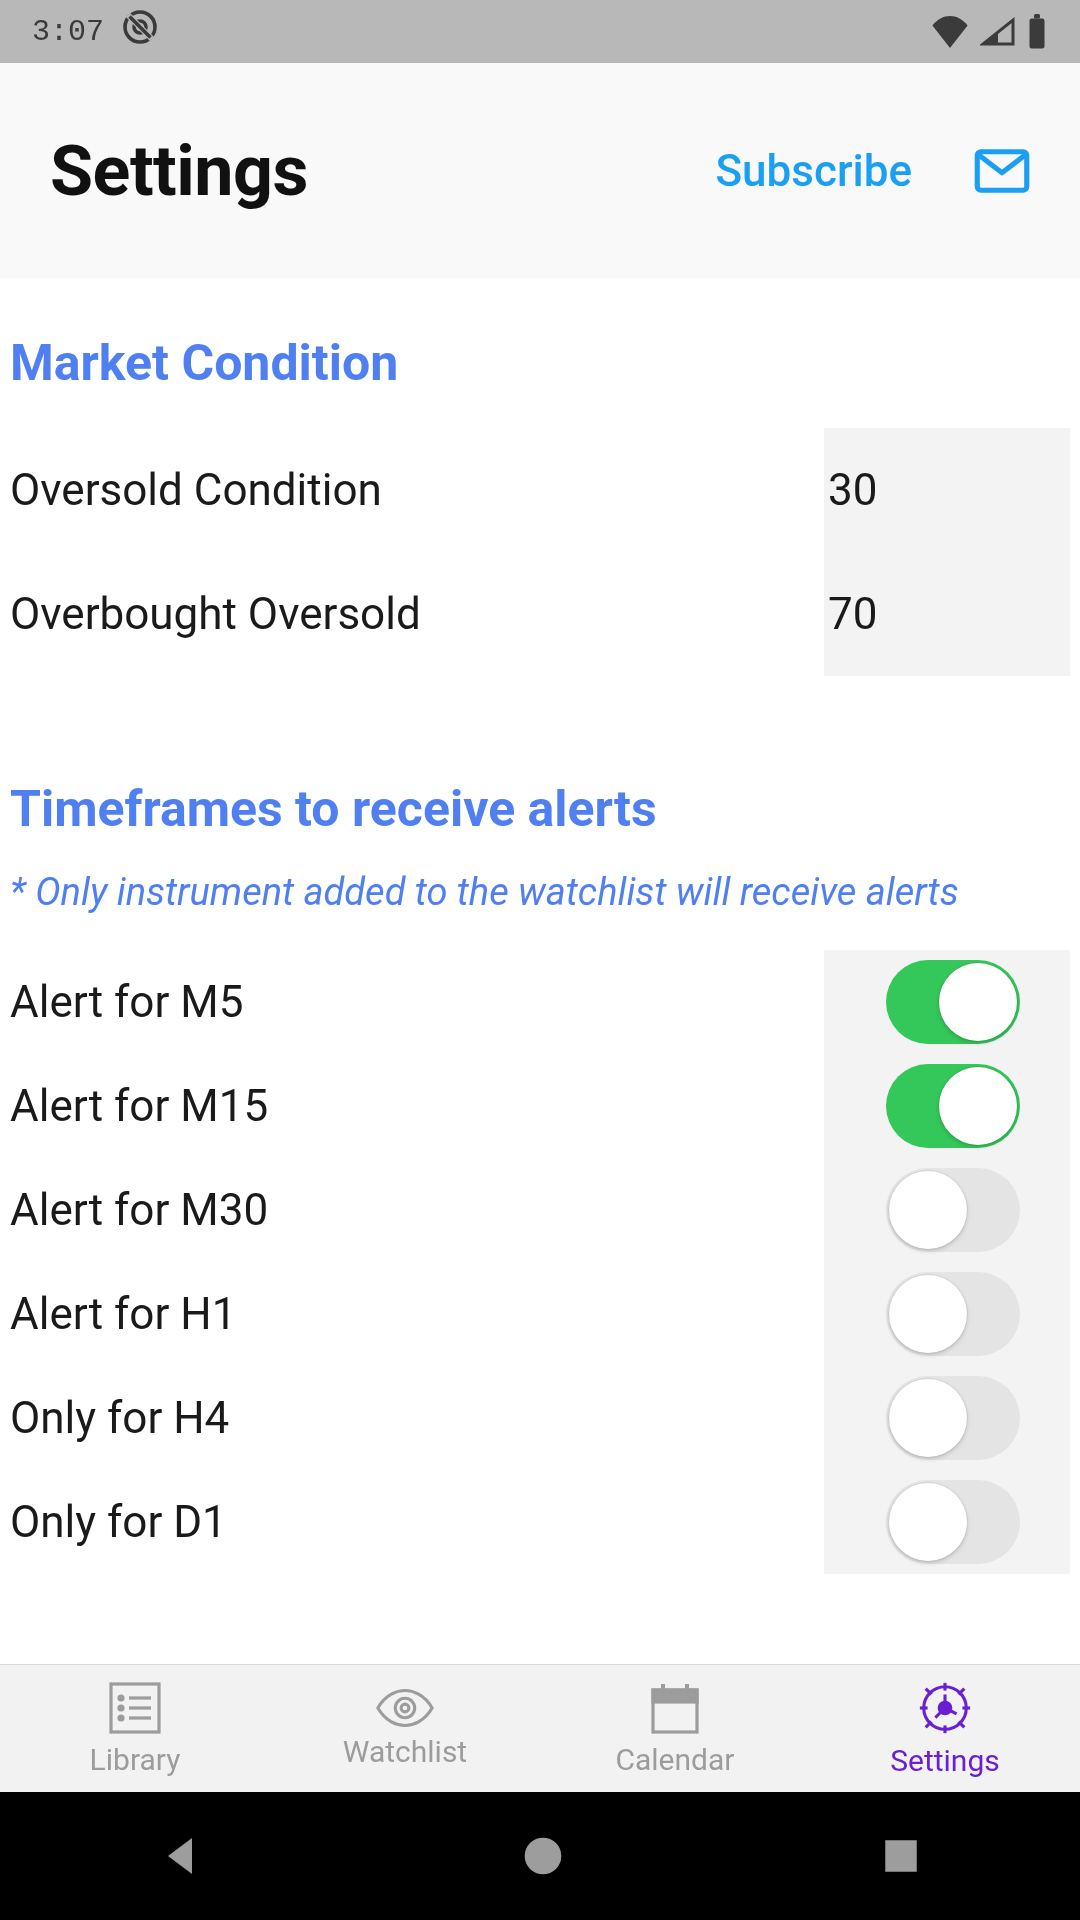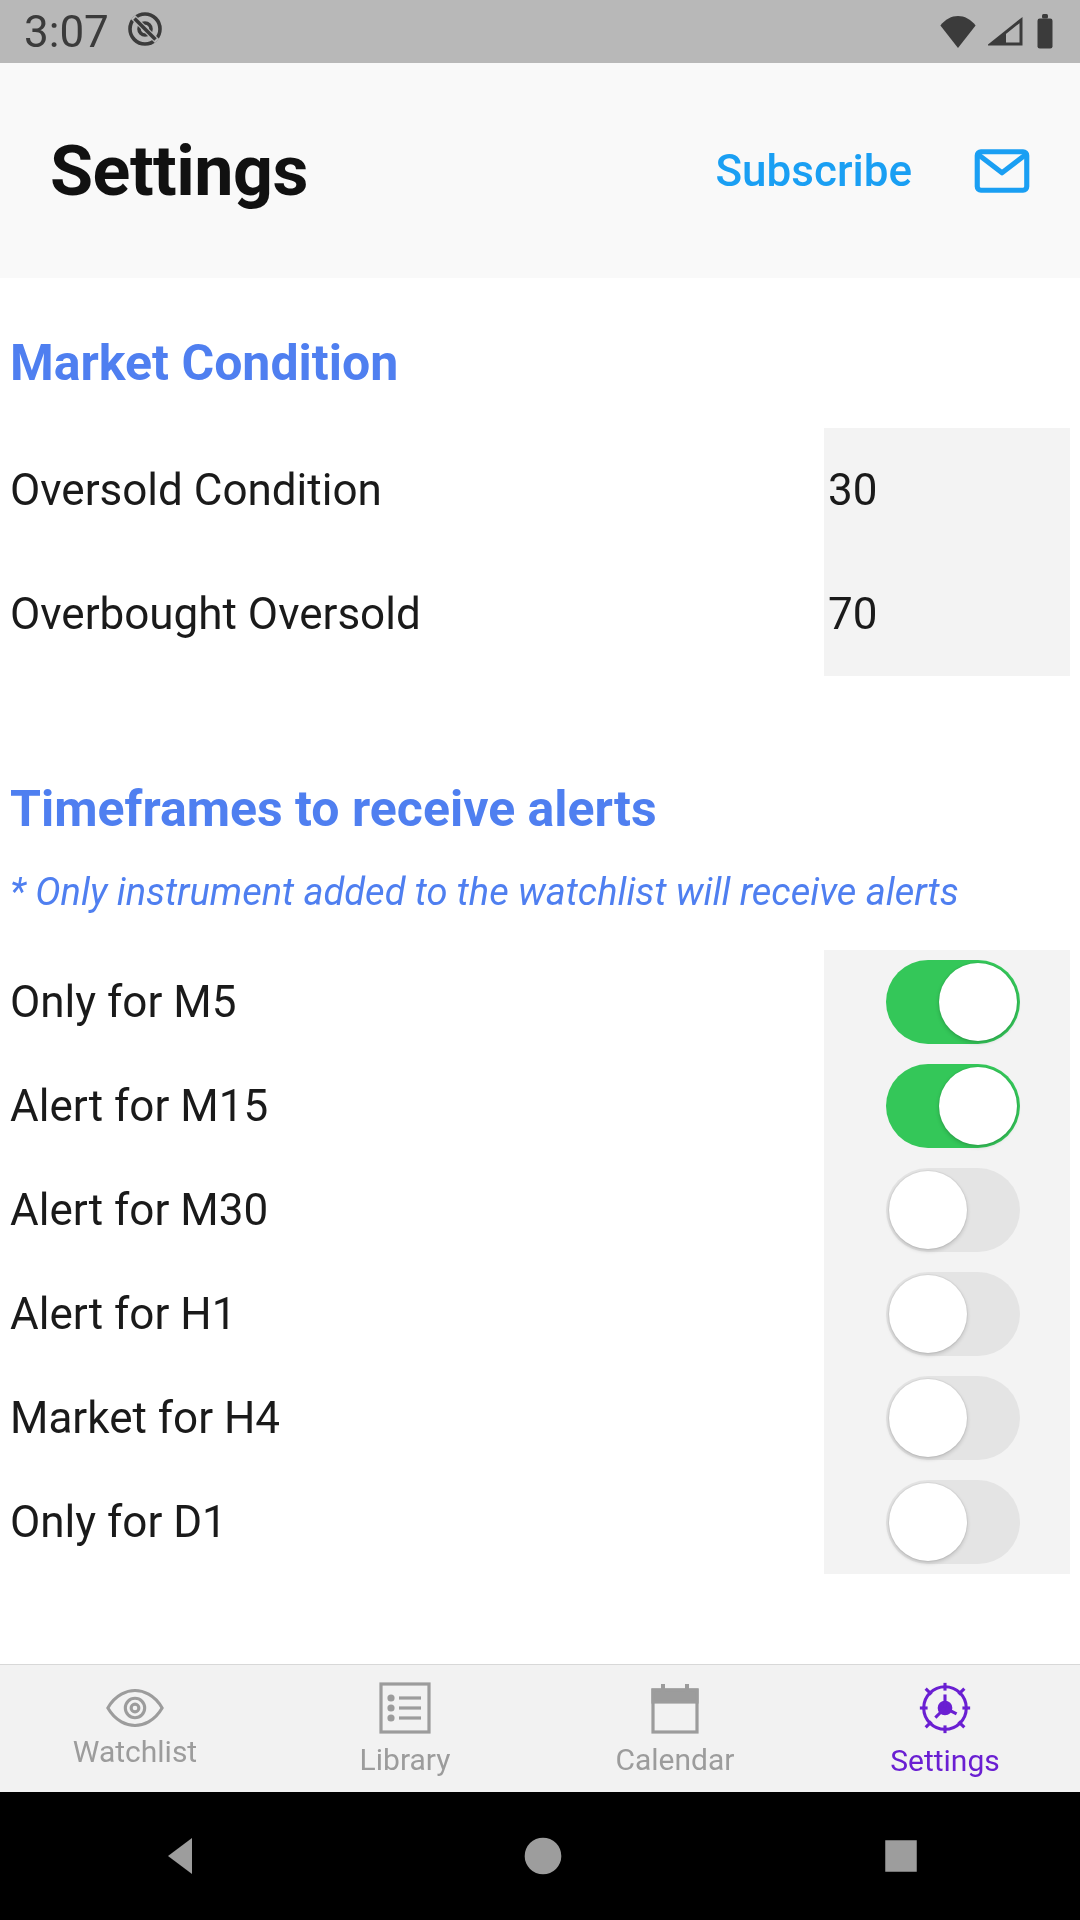--- a/index.html
+++ b/index.html
@@ -29,23 +29,24 @@
     width: 1080px; height: 1920px;
     display: flex; flex-direction: column;
     position: relative;
   }
 
   
   .status-bar {
     height: 63px;
     background: var(--status-bg);
     display: flex; align-items: center;
-    padding: 0 24px;
-    font-size: 44px;
+    padding: 0 32px;
+    font-size: 30px;
     color: #3b3b3b;
+    font-family: Liberation Mono, monospace;
   }
   .status-left { display: flex; align-items: center; gap: 18px; }
   .status-right { margin-left: auto; display: flex; align-items: center; gap: 10px; }
   .status-right svg { display: block; }
 
   
   .header {
     height: 215px;
     display: flex; align-items: center;
     padding: 0 50px 0 50px;
@@ -232,21 +233,21 @@
     <div class="setting-row">
       <div class="setting-label">Overbought Oversold</div>
       <div class="field-col">70</div>
     </div>
 
     <div class="section-title" style="margin-top:104px;">Timeframes to receive alerts</div>
     <div class="section-note">* Only instrument added to the watchlist will receive alerts</div>
 
     <div class="tf-section">
       <div class="setting-row">
-        <div class="setting-label">Only for M5</div>
+        <div class="setting-label">Alert for M5</div>
         <div class="toggle-col">
             <div class="switch on">
               <div class="knob"></div>
             </div>
           </div>
       </div>
       <div class="setting-row">
         <div class="setting-label">Alert for M15</div>
         <div class="toggle-col">
             <div class="switch on">
@@ -264,63 +265,63 @@
       </div>
       <div class="setting-row">
         <div class="setting-label">Alert for H1</div>
         <div class="toggle-col">
             <div class="switch">
               <div class="knob"></div>
             </div>
           </div>
       </div>
       <div class="setting-row">
-        <div class="setting-label">Market for H4</div>
+        <div class="setting-label">Only for H4</div>
         <div class="toggle-col">
             <div class="switch">
               <div class="knob"></div>
             </div>
           </div>
       </div>
       <div class="setting-row">
         <div class="setting-label">Only for D1</div>
         <div class="toggle-col">
             <div class="switch">
               <div class="knob"></div>
             </div>
           </div>
       </div>
     </div>
 
   </div>
 
   <div class="tab-bar">
-    <div class="tab">
-      <span>
-        <svg width="62" height="40" viewBox="0 0 32 20" fill="none" stroke="#9c9c9c" stroke-width="1.6">
-          <path d="M2 10C6 3 12 1 16 1s10 2 14 9c-4 7-10 9-14 9S6 17 2 10z"></path>
-          <circle cx="16" cy="10" r="5"></circle>
-            <circle cx="16" cy="10" r="2"></circle>
-        </svg>
-      </span>
-      <span>Watchlist</span>
-    </div>
     <div class="tab">
       <span>
         <svg width="56" height="56" viewBox="0 0 28 28" fill="none" stroke="#9c9c9c" stroke-width="1.6">
           <rect x="2" y="2" width="24" height="24"></rect>
           <circle cx="7" cy="9" r="1" fill="#9c9c9c"></circle>
             <line x1="11" y1="9" x2="22" y2="9"></line>
           <circle cx="7" cy="14" r="1" fill="#9c9c9c"></circle>
             <line x1="11" y1="14" x2="22" y2="14"></line>
           <circle cx="7" cy="19" r="1" fill="#9c9c9c"></circle>
             <line x1="11" y1="19" x2="22" y2="19"></line>
         </svg>
       </span>
       <span>Library</span>
+    </div>
+    <div class="tab">
+      <span>
+        <svg width="62" height="40" viewBox="0 0 32 20" fill="none" stroke="#9c9c9c" stroke-width="1.6">
+          <path d="M2 10C6 3 12 1 16 1s10 2 14 9c-4 7-10 9-14 9S6 17 2 10z"></path>
+          <circle cx="16" cy="10" r="5"></circle>
+            <circle cx="16" cy="10" r="2"></circle>
+        </svg>
+      </span>
+      <span>Watchlist</span>
     </div>
     <div class="tab">
       <span>
         <svg width="56" height="56" viewBox="0 0 28 28" fill="none" stroke="#9c9c9c" stroke-width="1.6">
           <rect x="3" y="5" width="22" height="21"></rect>
           <rect x="3" y="5" width="22" height="6" fill="#9c9c9c"></rect>
           <line x1="8" y1="2" x2="8" y2="7" stroke-width="2"></line>
           <line x1="20" y1="2" x2="20" y2="7" stroke-width="2"></line>
         </svg>
       </span>

